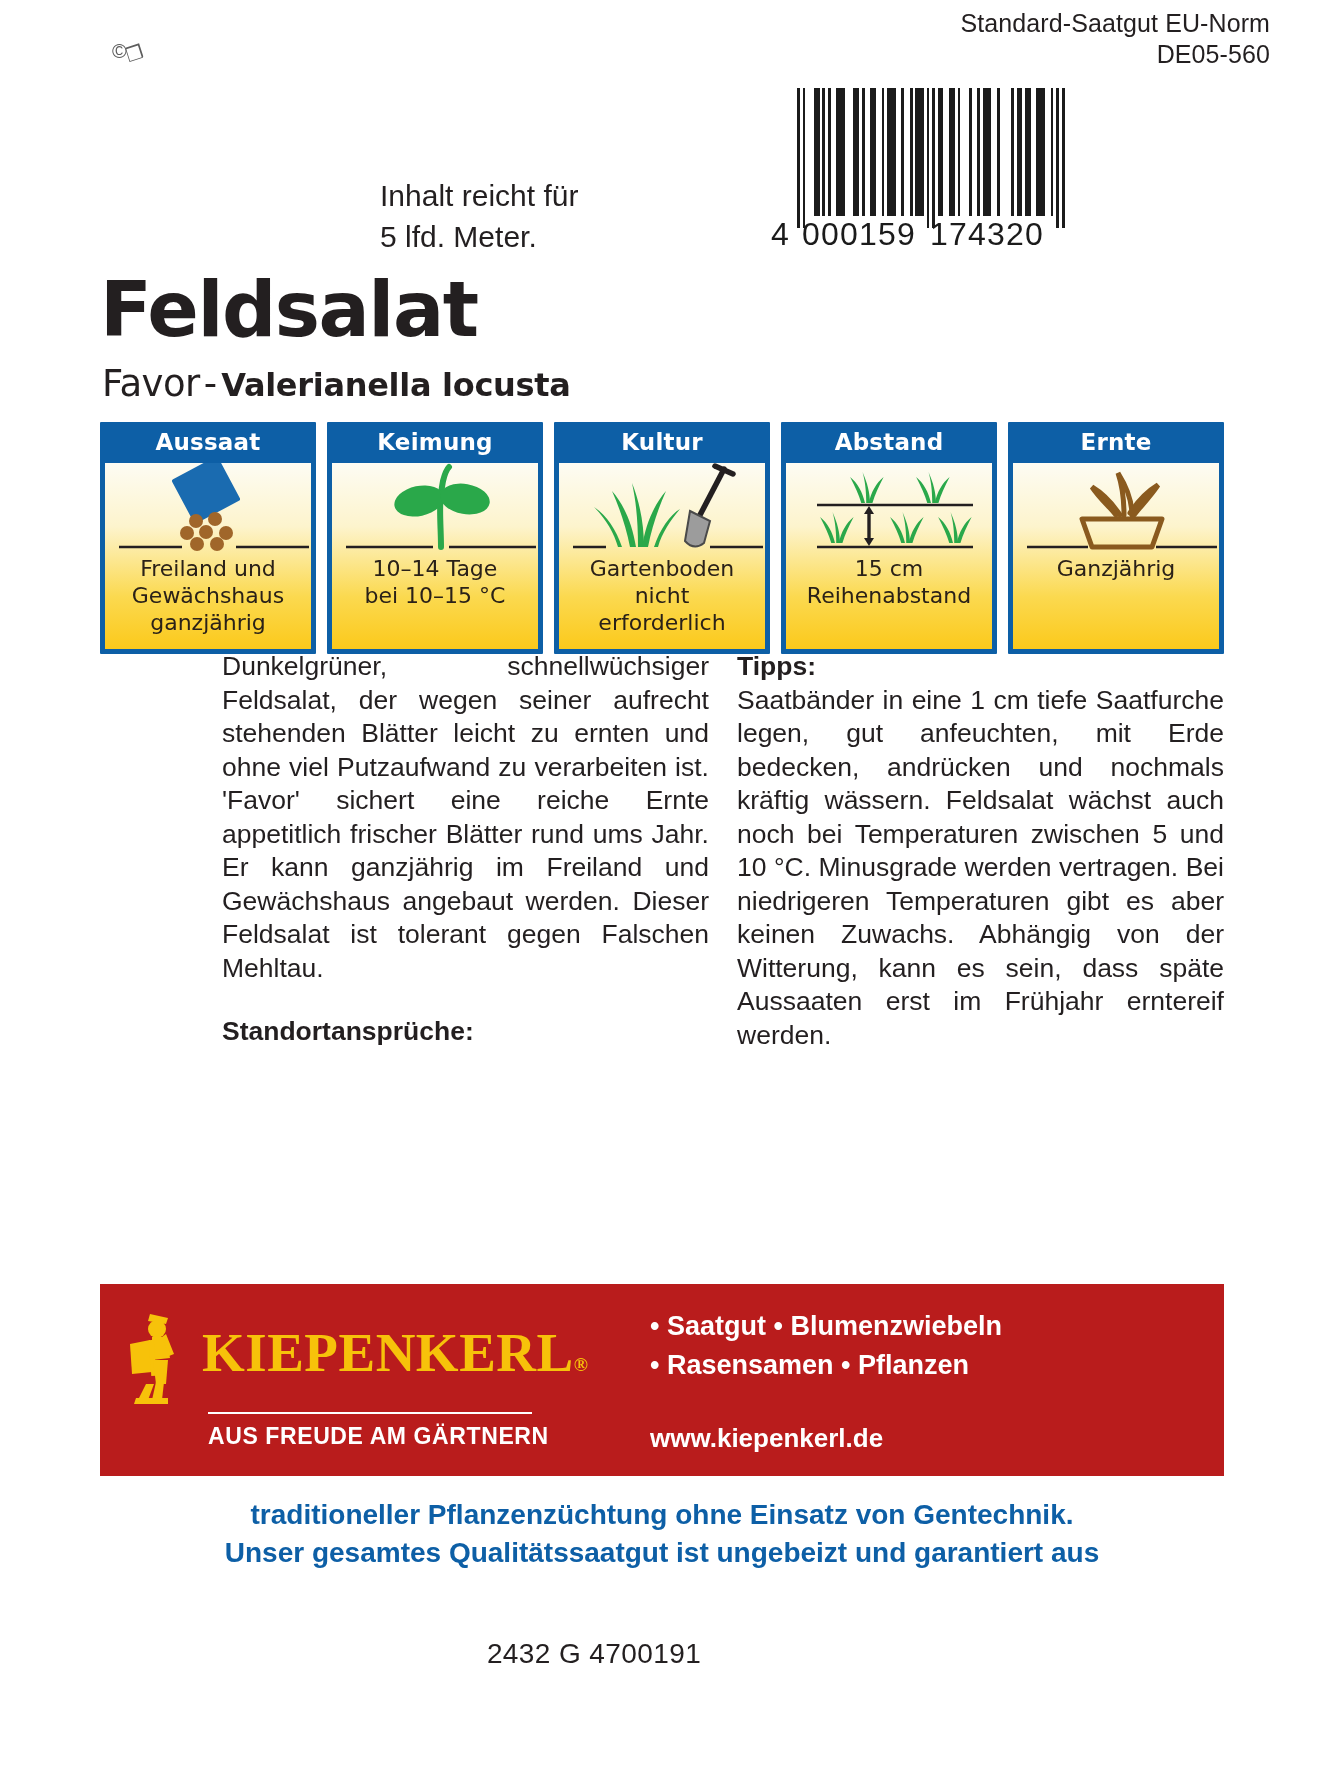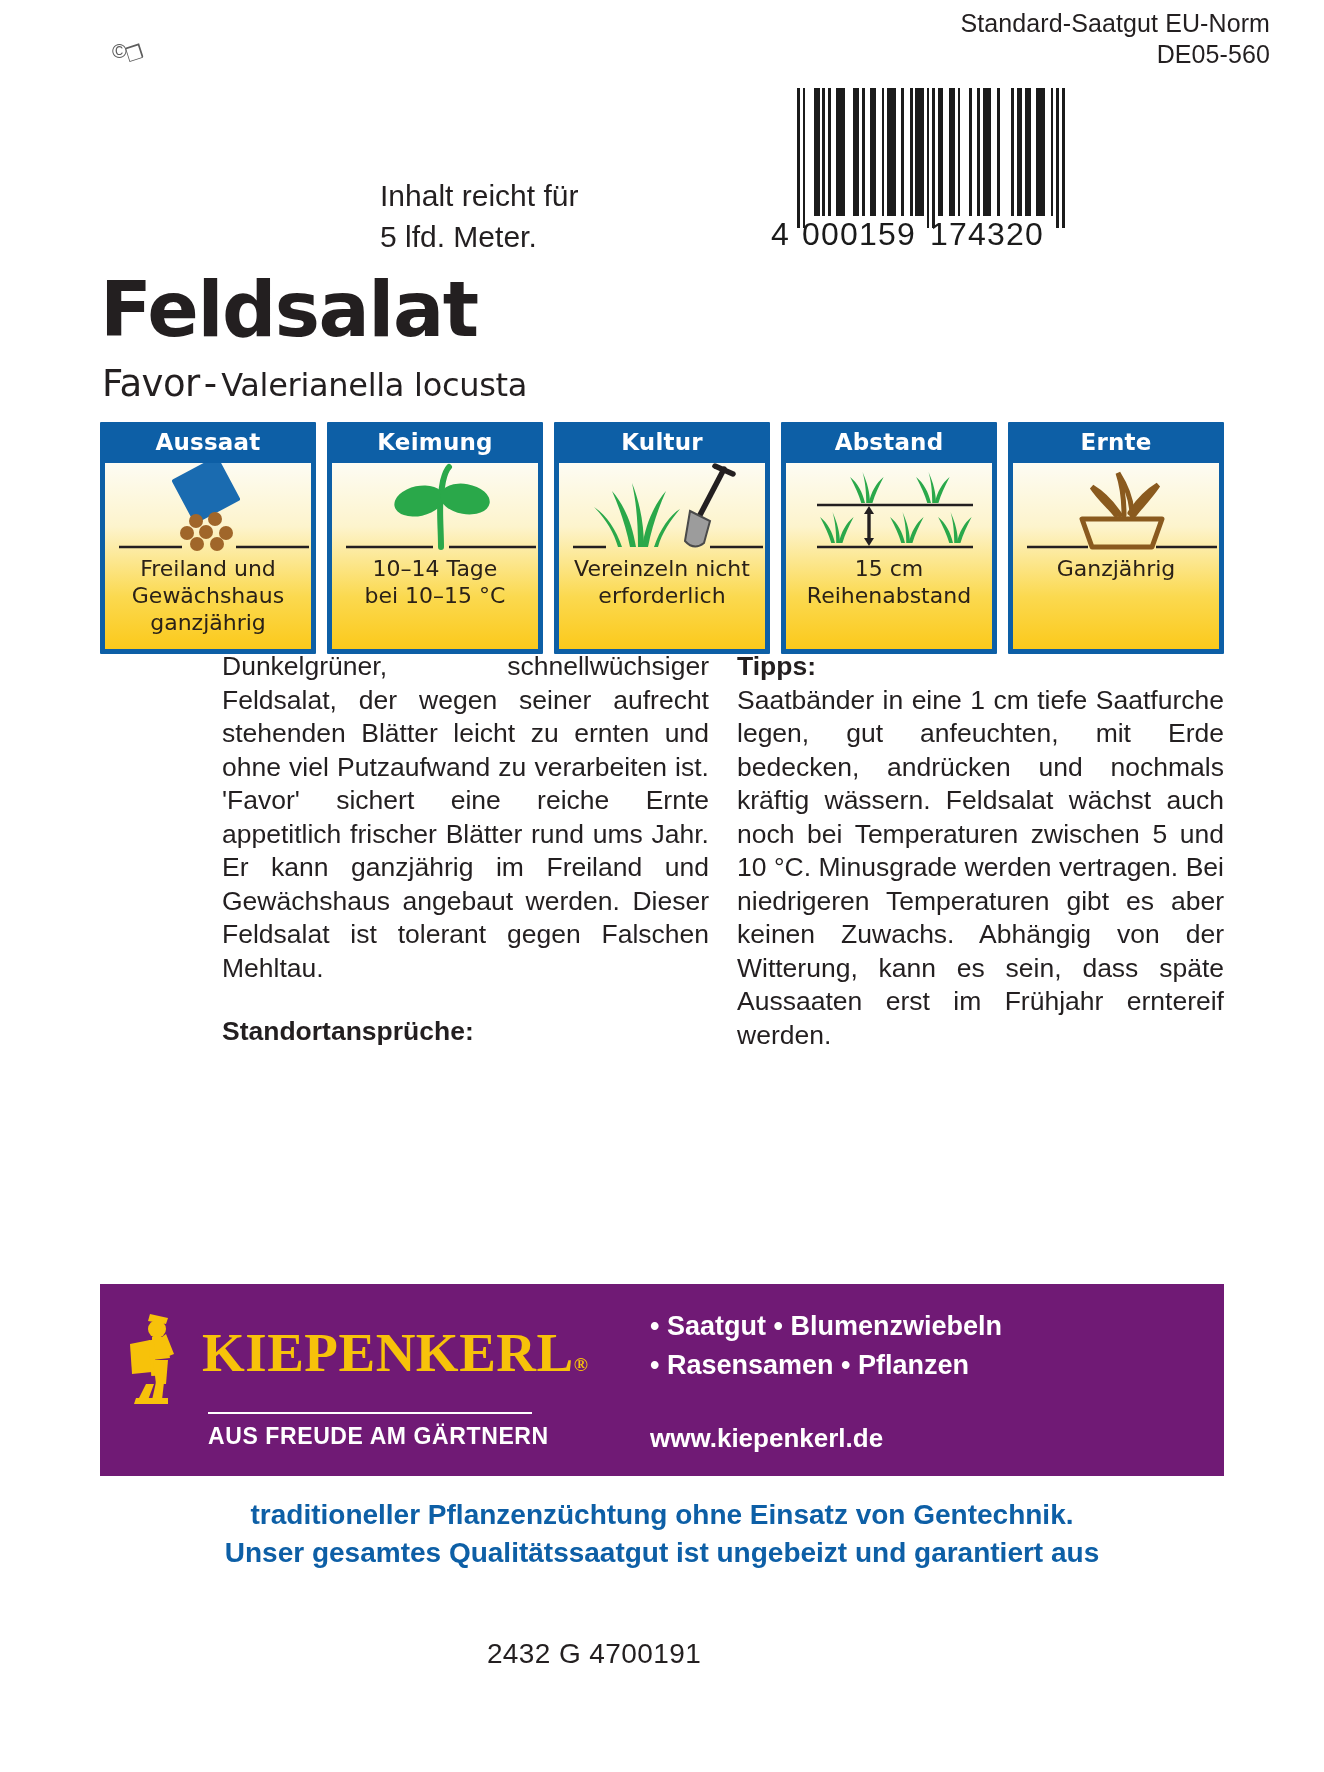--- a/index.html
+++ b/index.html
@@ -107,21 +107,21 @@
     left: 102px;
     top: 364px;
     font-size: 37px;
     line-height: 40px;
     color: #231f20;
     font-family: "DejaVu Sans", sans-serif;
     white-space: nowrap;
   }
   .product-subtitle .cultivar { font-weight: normal; letter-spacing: -.5px; }
   .product-subtitle .sep { margin: 0 4px; }
-  .product-subtitle .botanic { font-weight: normal; font-size: 32px; letter-spacing: -.3px; }
+  .product-subtitle .botanic { font-weight: bold; font-size: 32px; letter-spacing: -.3px; }
 
   
   .icon-row {
     position: absolute;
     left: 100px;
     top: 422px;
     width: 1124px;
     display: flex;
     gap: 11px;
   }
@@ -193,21 +193,21 @@
   }
   .text-col h3.first { margin-top: 0; }
 
   
   .brand-bar {
     position: absolute;
     left: 100px;
     top: 1284px;
     width: 1124px;
     height: 192px;
-    background: #701a75;
+    background: #b91c1c;
     display: flex;
     align-items: center;
   }
   .brand-left {
     width: 492px;
     position: relative;
     height: 168px;
     display: flex;
     flex-direction: column;
     justify-content: center;
@@ -444,21 +444,21 @@
               <line x1="22" y1="6" x2="-2" y2="52" stroke="#231f20" stroke-width="5.5" stroke-linecap="round"></line>
               <line x1="13" y1="3" x2="31" y2="11" stroke="#231f20" stroke-width="5.5" stroke-linecap="round"></line>
               <path d="M-12,48 L8,58 L2,80 Q-8,88 -17,78 Z" fill="#9c9c9c" stroke="#4a4a4a" stroke-width="2"></path>
             </g>
             <line x1="-95" y1="84" x2="-62" y2="84" stroke="#231f20" stroke-width="2.6"></line>
             <line x1="42" y1="84" x2="95" y2="84" stroke="#231f20" stroke-width="2.6"></line>
           </g>
         </svg>
       </div>
       <div class="bx-text">
-        <div>Vereinzeln nicht</div>
+        <div>Gartenboden nicht</div>
         <div>erforderlich</div>
       </div>
     </div>
   </div>
 
   <div class="icon-box">
     <div class="bx-title">Abstand</div>
     <div class="bx-body">
       <div class="bx-art">
         <svg width="218" height="92" viewBox="0 0 218 92">

